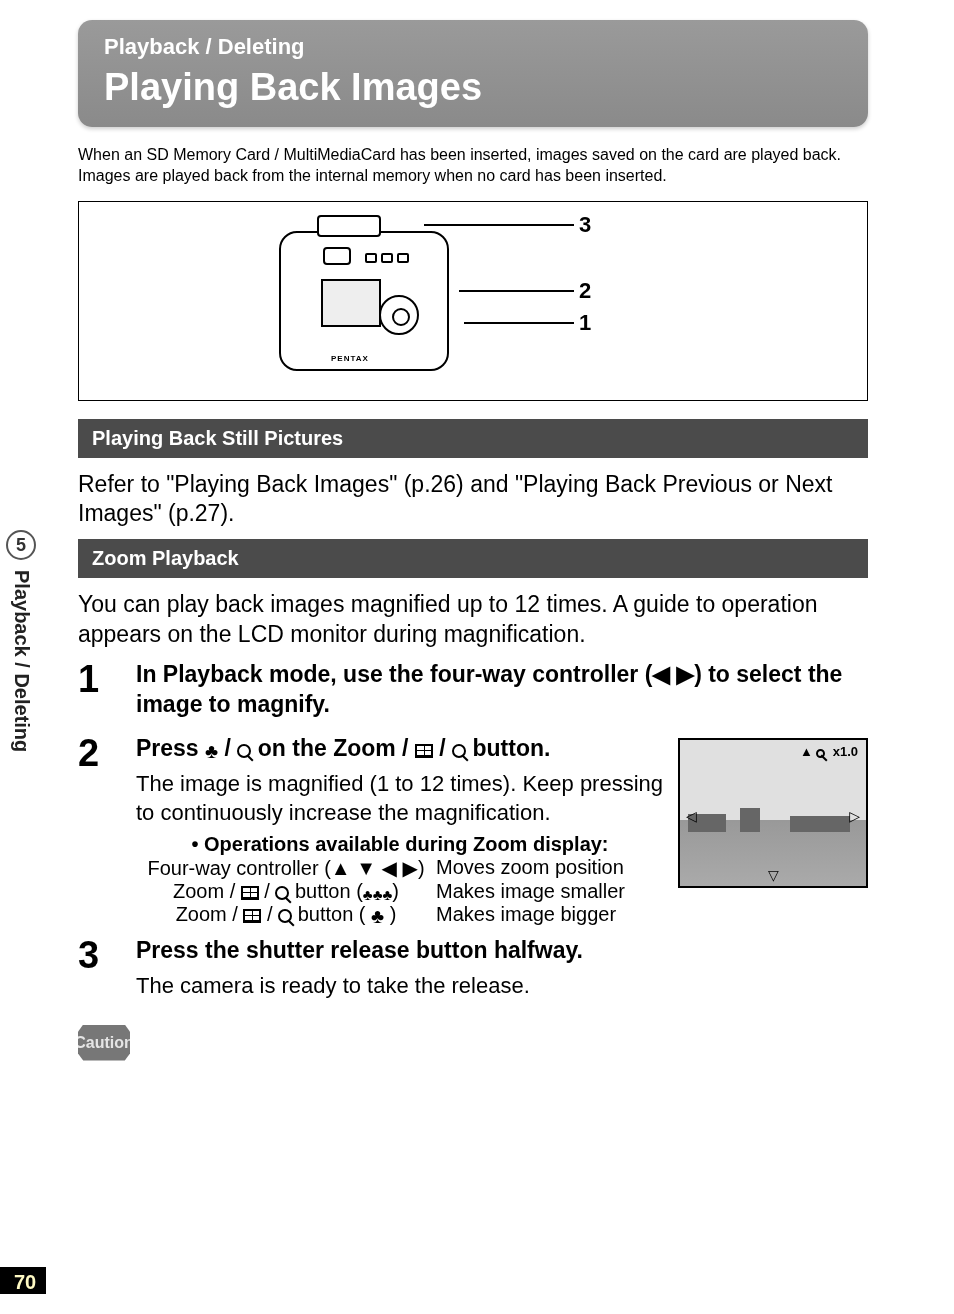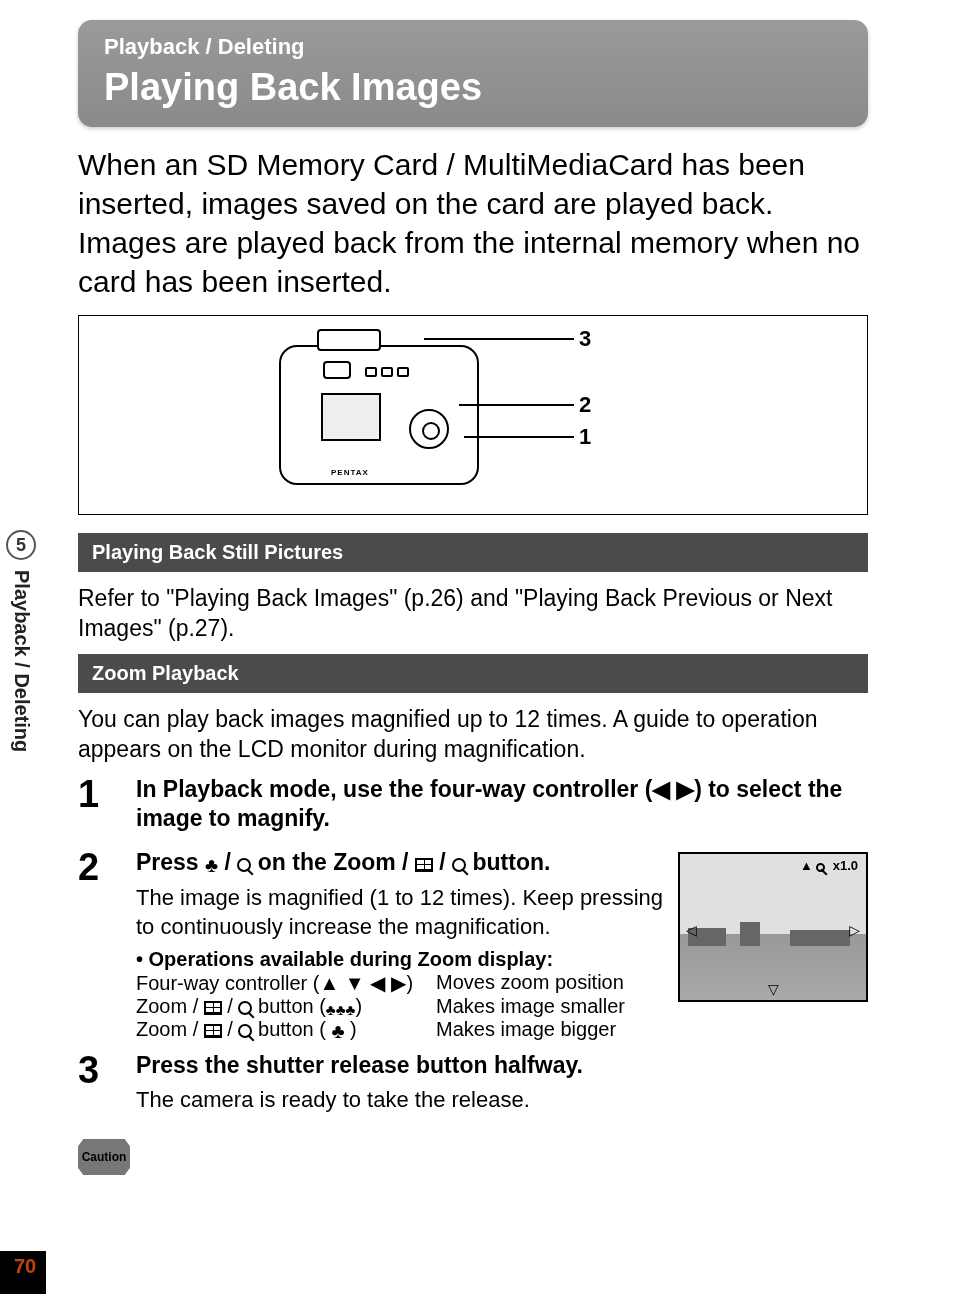--- a/index.html
+++ b/index.html
@@ -40,24 +40,24 @@
     margin: 0 auto;
     height: 230px;
     display: flex;
     align-items: center;
   }
   .page-number {
     position: absolute;
     left: 0;
     bottom: 20px;
     background: #000;
-    color: #c2410c;
+    color: #fef9c3;
     font-weight: bold;
     font-size: 20px;
-    padding: 4px 10px 16px 14px;
+    padding: 4px 10px 0 14px;
   }
   .content {
     position: absolute;
     left: 78px;
     top: 20px;
     width: 790px;
   }
   .title-band {
     background: linear-gradient(#9a9a9a, #8a8a8a);
     border-radius: 14px;
@@ -69,35 +69,35 @@
   .title-band .breadcrumb {
     font-size: 22px;
     font-weight: bold;
     margin-bottom: 6px;
   }
   .title-band .page-title {
     font-size: 38px;
     font-weight: bold;
   }
   .lead {
-    font-size: 30px;
+    font-size: 16px;
     line-height: 1.3;
     margin-bottom: 14px;
   }
   .camera-box {
     border: 1px solid #000;
     height: 200px;
     position: relative;
     margin-bottom: 18px;
     display: flex;
     align-items: center;
     padding-left: 200px;
   }
   .camera {
-    width: 200px; height: 140px;
+    width: 170px; height: 140px;
     border: 2px solid #000;
     border-radius: 18px;
     background: #fff;
     position: relative;
   }
   .camera::before {
     content: "";
     position: absolute;
     width: 60px; height: 18px;
     border: 2px solid #000;
@@ -190,26 +190,27 @@
   }
   .step-desc {
     font-size: 22px;
     line-height: 1.3;
     margin-bottom: 6px;
   }
   .ops-head {
     font-size: 20px;
     font-weight: bold;
     margin-top: 6px;
+    text-align: center;
   }
   .ops-row {
     font-size: 20px;
     display: flex;
   }
-  .ops-left { width: 300px; }
+  .ops-left { width: 300px; text-align: center; }
   .ops-right { flex: 1; }
   .zoom-preview {
     float: right;
     width: 190px;
     height: 150px;
     border: 2px solid #000;
     margin-left: 14px;
     margin-top: 4px;
     position: relative;
     background: linear-gradient(#e0e0e0 0%, #e0e0e0 55%, #999 55%, #aaa 100%);
@@ -238,22 +239,22 @@
   }
   .caution-row {
     display: flex;
     align-items: flex-start;
     gap: 18px;
     margin-top: 18px;
   }
   .caution-badge {
     width: 52px; height: 36px;
     background: #777;
-    color: #000000;
-    font-size: 12px;
+    color: #e5e5e5;
+    font-size: 16px;
     font-weight: bold;
     display: flex;
     align-items: center;
     justify-content: center;
     clip-path: polygon(10% 0,90% 0,100% 20%,100% 80%,90% 100%,10% 100%,0 80%,0 20%);
   }
   .caution-text {
     font-size: 22px;
   }
   .icon { font-family: inherit; }

